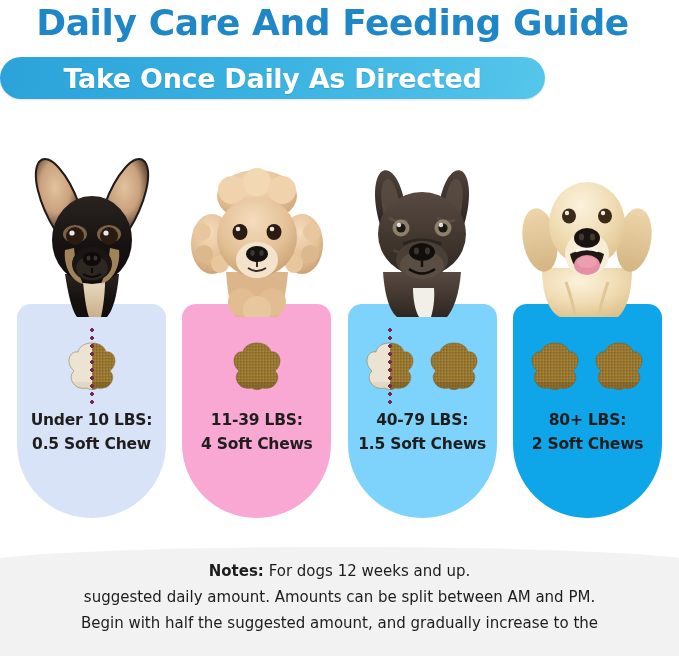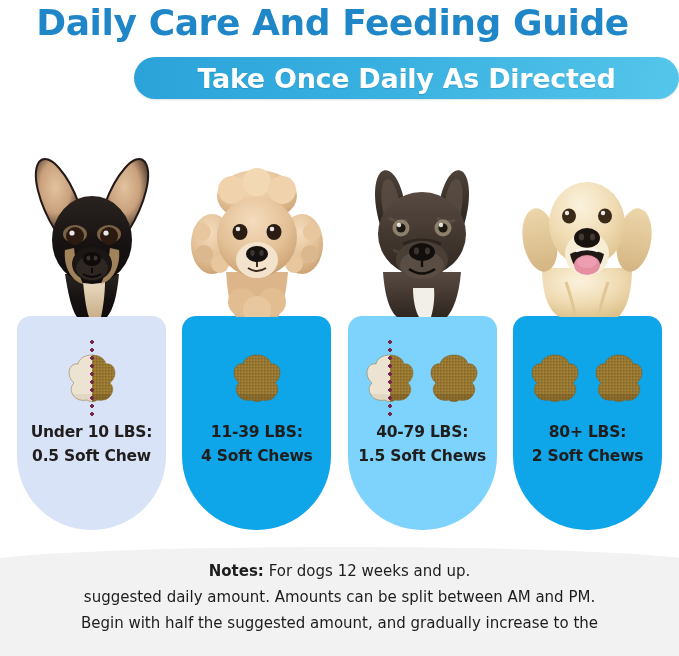--- a/index.html
+++ b/index.html
@@ -19,21 +19,21 @@
     font-size:36px;
     font-weight:bold;
     letter-spacing:-0.4px;
     color:#1f86c8;
     font-family:"DejaVu Sans", sans-serif;
     white-space:nowrap;
   }
 
   
   .pill-wrap{
-    position:absolute;left:0;top:57px;width:679px;display:flex;justify-content:flex-end;
+    position:absolute;left:0;top:57px;width:679px;display:flex;justify-content:flex-start;
   }
   .pill{
     width:545px;height:42px;
     border-radius:21px;
     background:linear-gradient(100deg,#2ba3da 0%, #38b0e0 45%, #55c6eb 100%);
     display:flex;align-items:center;justify-content:center;
     box-shadow:0 1px 2px rgba(0,0,0,.12);
   }
   .pill-text{
     color:#ffffff;
@@ -58,21 +58,21 @@
   
   .dog{
     position:absolute;left:0;top:0;width:155px;height:185px;
     display:flex;align-items:flex-end;justify-content:center;
     z-index:3;
   }
   .dog svg{display:block;}
 
   
   .card{
-    position:absolute;left:3px;top:184px;width:149px;height:214px;
+    position:absolute;left:3px;top:172px;width:149px;height:214px;
     border-radius:14px 14px 74px 74px;
     z-index:1;
   }
   .card-chews{
     position:absolute;left:0;top:26px;width:100%;height:72px;
     display:flex;align-items:center;justify-content:center;gap:12px;
   }
   .card-text{
     position:absolute;left:0;top:105px;width:100%;
     text-align:center;
@@ -250,21 +250,21 @@
           <ellipse cx="70.5" cy="121" rx="2.2" ry="3" fill="#3d3531"></ellipse>
           <ellipse cx="79.5" cy="121" rx="2.2" ry="3" fill="#3d3531"></ellipse>
           <path d="M75 130 L75 135" stroke="#3a2b20" stroke-width="2"></path>
           <path d="M66 136 Q75 142 84 136" stroke="#3a2b20" stroke-width="2" fill="none"></path>
 
           <circle cx="60" cy="170" r="14" fill="#e2bd92"></circle>
             <circle cx="90" cy="170" r="14" fill="#e2bd92"></circle>
           <circle cx="75" cy="178" r="14" fill="#e8c79e"></circle>
         </svg>
       </div>
-      <div class="card" style="background:#0ea5e9">
+      <div class="card" style="background:#f9a8d4">
         <div class="card-chews">
           <div class="chew">
             <svg width="52" height="52" viewBox="0 0 52 52">
               <defs>
                 <clipPath id="pawclipB">
                   <path d="M26 3 C34 3 39 7 40 12 C45 11 49 15 49 21 C49 26 46 29 44 31 C47 34 48 38 45 43 C42 48 36 49 31 48 C29 50 23 50 21 48 C16 49 10 48 7 43 C4 38 5 34 8 31 C6 29 3 26 3 21 C3 15 7 11 12 12 C13 7 18 3 26 3 Z"></path>
                 </clipPath>
                 <pattern id="grainB" width="3" height="3" patternUnits="userSpaceOnUse">
                   <rect width="3" height="3" fill="#96762f"></rect>
                   <circle cx="0.8" cy="0.8" r="0.65" fill="#7a5c22"></circle>

